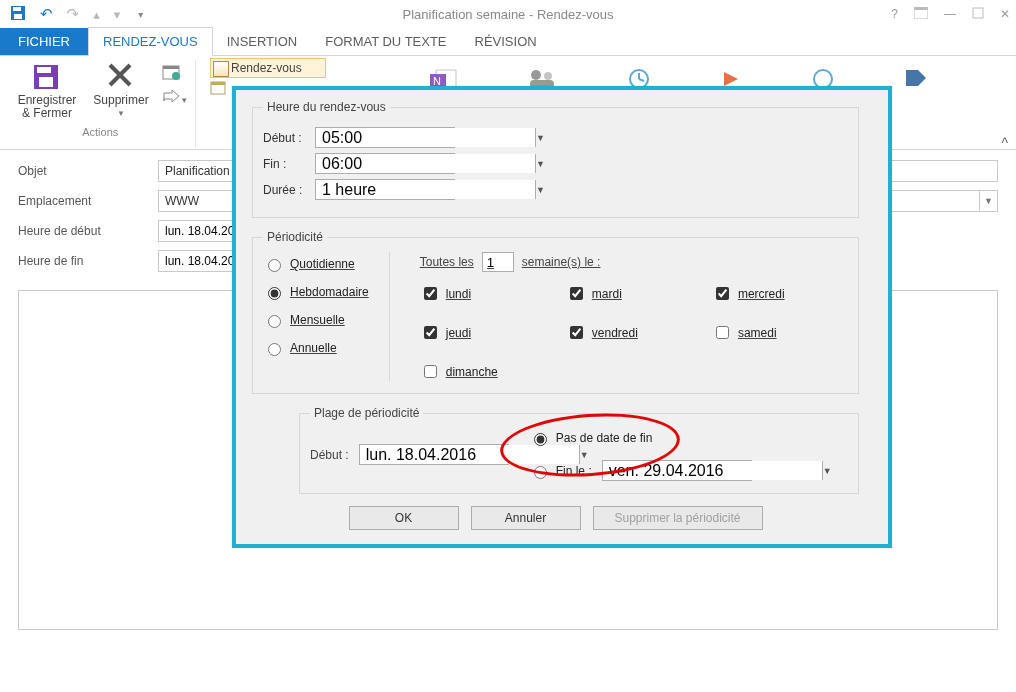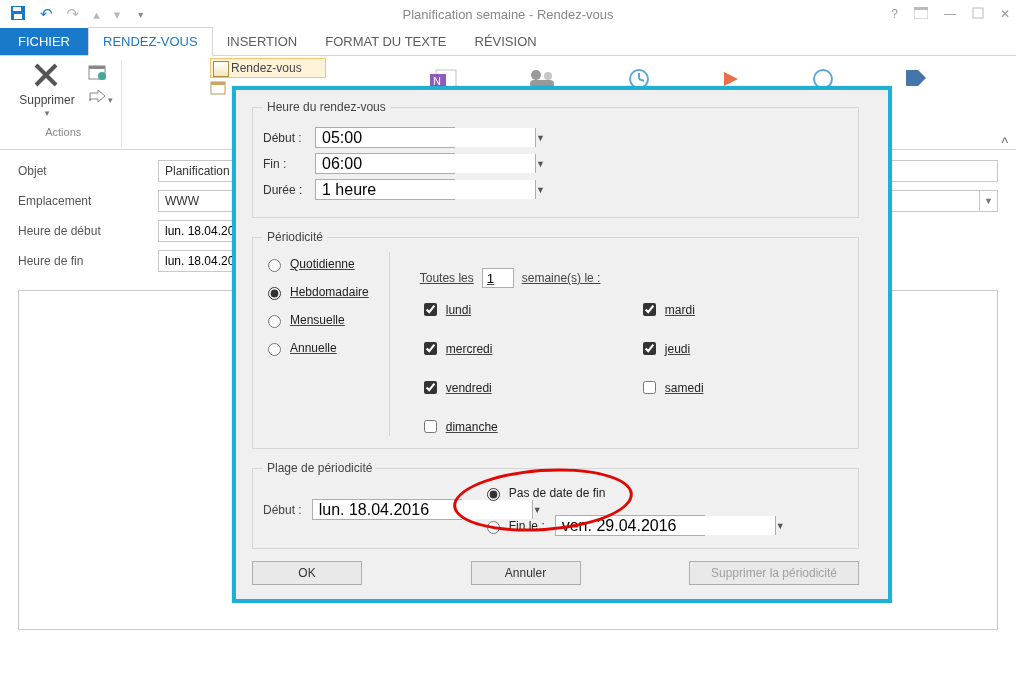--- a/index.html
+++ b/index.html
@@ -46,29 +46,29 @@
   .fld-row { display:flex; align-items:center; margin:5px 0;}
   .fld-row label.lbl { width:52px; color:#333;}
   .combo { height:21px; border:1px solid #adadad; background:#fff; display:flex; align-items:center;}
   .combo input { border:none; outline:none; height:19px; padding:0 6px; font-size:16px; flex:1;}
   .combo .arrow { width:18px; height:100%; border-left:1px solid #adadad; display:flex; align-items:center; justify-content:center; font-size:9px; color:#555; background:#f0f0f0;}
   .period-body { display:flex; gap:30px;text-decoration:underline;}
   .radio-col { display:flex; flex-direction:column; gap:12px; padding:4px 0; border-right:1px solid #d7d7d7; padding-right:20px;}
   .radio-col label, .days label, .range-rows label { display:flex; align-items:center; gap:6px; color:#222;}
   input[type=radio], input[type=checkbox] { width:13px; height:13px; accent-color:#333;}
   .week-side { flex:1; }
-  .week-every { display:flex; align-items:center; gap:8px; margin-bottom:12px;margin-top:16px;}
+  .week-every { display:flex; align-items:center; gap:8px; margin-bottom:12px;}
   .week-every input[type=text] { width:32px; height:20px; border:1px solid #adadad; text-align:left; padding:0 4px;}
-  .days { display:grid; grid-template-columns:repeat(2, 1fr); row-gap:20px; column-gap:10px;}
+  .days { display:grid; grid-template-columns:repeat(3, 1fr); row-gap:20px; column-gap:10px;}
   .range-flex { display:flex; gap:20px;}
   .range-left { display:flex; align-items:center; gap:10px; }
   .range-rows { display:flex; flex-direction:column; gap:14px; padding-top:2px;}
   .range-rows .row { display:flex; align-items:center; gap:10px;}
   .range-rows input[type=text] { width:38px; height:20px; border:1px solid #adadad; padding:0 4px;}
-  .btn-row { display:flex; justify-content:space-between; gap:12px; margin-top:4px;}
+  .btn-row { display:flex; justify-content:center; gap:12px; margin-top:4px;}
   .dbtn { width:110px; height:24px; border:1px solid #adadad; background:#e9e9e9; font-size:12px; display:flex; align-items:center; justify-content:center; color:#333;}
   .dbtn.disabled { color:#a0a0a0; }
   .dbtn.wide { width:170px;}
   
   .red-oval { position:absolute; border:3px solid #e00705; border-radius:50%; pointer-events:none;}
 </style>
 </head>
 <body>
 
 <div class="titlebar">
@@ -103,20 +103,31 @@
   <div class="rtab file">FICHIER</div>
   <div class="rtab active">RENDEZ-VOUS</div>
   <div class="rtab">INSERTION</div>
   <div class="rtab">FORMAT DU TEXTE</div>
   <div class="rtab">RÉVISION</div>
 </div>
 
 <div class="ribbon-body">
   <div class="rgroup">
     <div class="rgroup-body">
+      <div class="bigbtn">
+        <div class="bigbtn-icon">
+          <svg width="30" height="30">
+              <rect x="2" y="4" width="24" height="24" fill="#7b3fb5"></rect>
+              <rect x="5" y="6" width="14" height="6" fill="#fff"></rect>
+              <rect x="7" y="16" width="14" height="10" fill="#fff"></rect>
+              <rect x="18" y="2" width="14" height="10" fill="none"></rect>
+            </svg>
+        </div>
+        <span>Enregistrer &amp; Fermer</span>
+      </div>
       <div class="bigbtn">
         <div class="bigbtn-icon">
           <svg width="28" height="28">
               <line x1="3" y1="3" x2="23" y2="23" stroke="#555" stroke-width="4"></line>
               <line x1="23" y1="3" x2="3" y2="23" stroke="#555" stroke-width="4"></line>
             </svg>
         </div>
         <span>Supprimer</span>
         <span style="font-size:9px;color:#777;">▾</span>
       </div>
@@ -275,21 +286,21 @@
               </label>
             <label>
                 <input type="checkbox" style="">
                 <span>dimanche</span>
               </label>
           </div>
         </div>
       </div>
     </fieldset>
 
-    <fieldset style="position:relative;">
+    <fieldset style="position:relative;margin-left:47px;">
       <legend>Plage de périodicité</legend>
       <div class="range-flex">
         <div class="range-left">
           <span>Début :</span>
           <div class="combo" style="width:150px">
             <input value="lun. 18.04.2016" style="">
             <div class="arrow">▼</div>
           </div>
         </div>
         <div class="range-rows">

